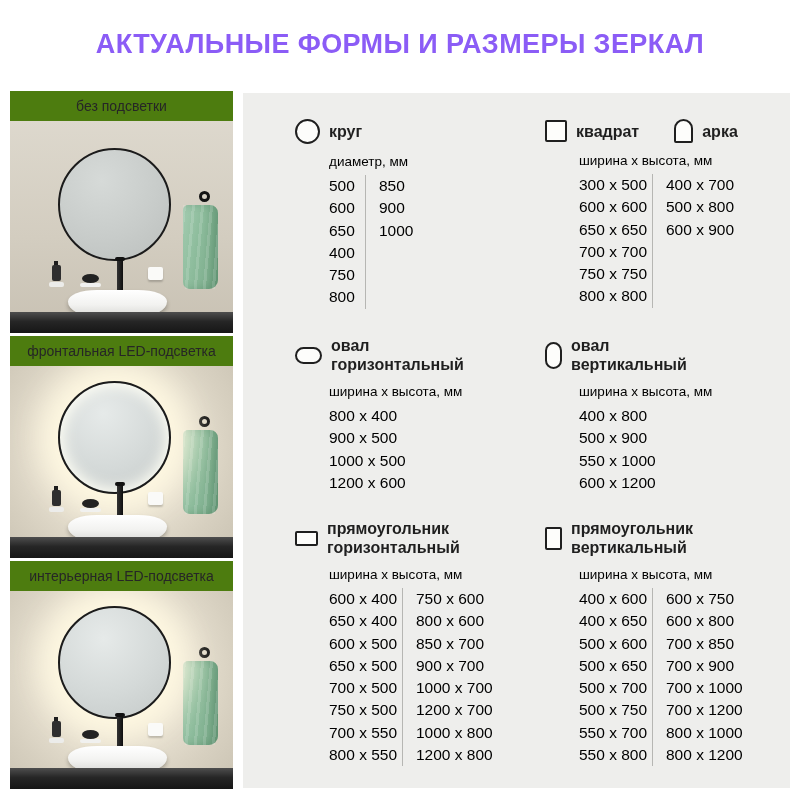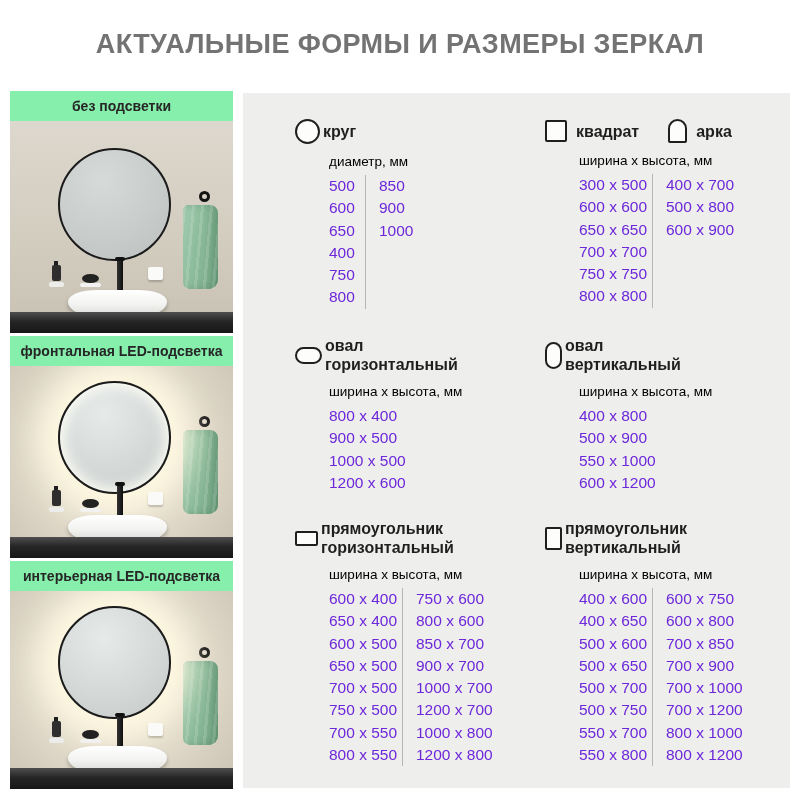--- a/index.html
+++ b/index.html
@@ -1,28 +1,28 @@
 <!DOCTYPE html>
 <html><head>
 <meta charset="utf-8">
 <style>
   * { margin:0; padding:0; box-sizing:border-box; }
   html,body { width:800px; height:800px; background:#ffffff;
     font-family:"Liberation Sans", sans-serif; overflow:hidden; }
 
   .page-title { margin-top:24px; text-align:center; font-size:27px;
-    font-weight:800; letter-spacing:.4px; color:#737373; line-height:40px; }
+    font-weight:800; letter-spacing:.4px; color:#8b5cf6; line-height:40px; }
 
   .content { display:flex; margin:27px 10px 0 10px; gap:10px; align-items:flex-start; }
 
   
   .left-col { width:223px; flex:0 0 223px; display:flex; flex-direction:column; }
   .card + .card { margin-top:3px; }
-  .card-label { height:30px; background:#86efac; display:flex; align-items:center;
-    justify-content:center; font-weight:700; font-size:14px; color:#262626; }
+  .card-label { height:30px; background:#4d7c0f; display:flex; align-items:center;
+    justify-content:center; font-weight:400; font-size:14px; color:#262626; }
   .scene { position:relative; overflow:hidden; }
   .scene-1 { height:212px; background:linear-gradient(180deg,#ddd8cd 0%,#d3cdc0 55%,#c8c1b3 100%); }
   .scene-2 { height:198px; background:radial-gradient(circle at 48% 40%,#f8f3e3 0%,#ece5d5 38%,#d7d0c0 72%,#c9c2b2 100%); }
   .scene-3 { height:192px; background:radial-gradient(circle at 48% 42%,#f8f3e3 0%,#ece5d5 38%,#d7d0c0 72%,#c9c2b2 100%); }
 
   .mirror { position:absolute; left:48px; width:113px; height:113px; border-radius:50%;
     border:2px solid #1b1b1b;
     background:radial-gradient(circle at 38% 28%,#d6dad8 0%,#c8ccca 55%,#bbbfbd 100%); }
   .scene-1 .mirror { top:27px; }
   .scene-2 .mirror, .scene-3 .mirror { top:15px;
@@ -65,36 +65,36 @@
   
   .panel { position:relative; width:547px; height:695px; margin-top:2px; background:#eeeeec; }
   .sec { position:absolute; }
   .sec-circle     { left:52px;  top:26px; }
   .sec-squarearch { left:302px; top:26px; }
   .sec-ovalh      { left:52px;  top:243px; }
   .sec-ovalv      { left:302px; top:243px; }
   .sec-recth      { left:52px;  top:426px; }
   .sec-rectv      { left:302px; top:426px; }
 
-  .sec-head { display:flex; align-items:center; gap:3px; min-height:24px; }
+  .sec-head { display:flex; align-items:center; gap:9px; min-height:24px; }
   .head-group { display:flex; align-items:center; gap:9px; }
   .head-group + .head-group { margin-left:26px; }
   .sec-title { font-size:16px; font-weight:700; color:#1f1f1f; line-height:19px; }
   .icon { display:block; background:#fdfdfb; border:2.5px solid #1f1f1f; flex:0 0 auto; }
   .icon-circle { width:25px; height:25px; border-radius:50%; }
   .icon-square { width:22px; height:22px; border-radius:2px; }
   .icon-arch   { width:19px; height:24px; border-radius:10px 10px 2px 2px; }
   .icon-oval-h { width:27px; height:17px; border-radius:9px; }
   .icon-oval-v { width:17px; height:27px; border-radius:9px; }
   .icon-rect-h { width:23px; height:15px; border-radius:2px; }
   .icon-rect-v { width:17px; height:23px; border-radius:2px; }
 
   .sec-sub { margin:9px 0 0 34px; font-size:13.5px; color:#000000; line-height:18px; }
   .cols { display:flex; margin:4px 0 0 34px; }
-  ul.col { list-style:none; font-size:15.5px; color:#6d28d9; line-height:22.3px; }
+  ul.col { list-style:none; font-size:15.5px; color:#000000; line-height:22.3px; }
   .col-1 { width:73px; }
   .sec-circle .col-1 { width:36px; }
   .vdiv { width:1px; background:#b6b6b3; }
   .col-2 { padding-left:13px; }
 </style>
 </head>
 <body>
 
 <h1 class="page-title">АКТУАЛЬНЫЕ ФОРМЫ И РАЗМЕРЫ ЗЕРКАЛ</h1>
 

